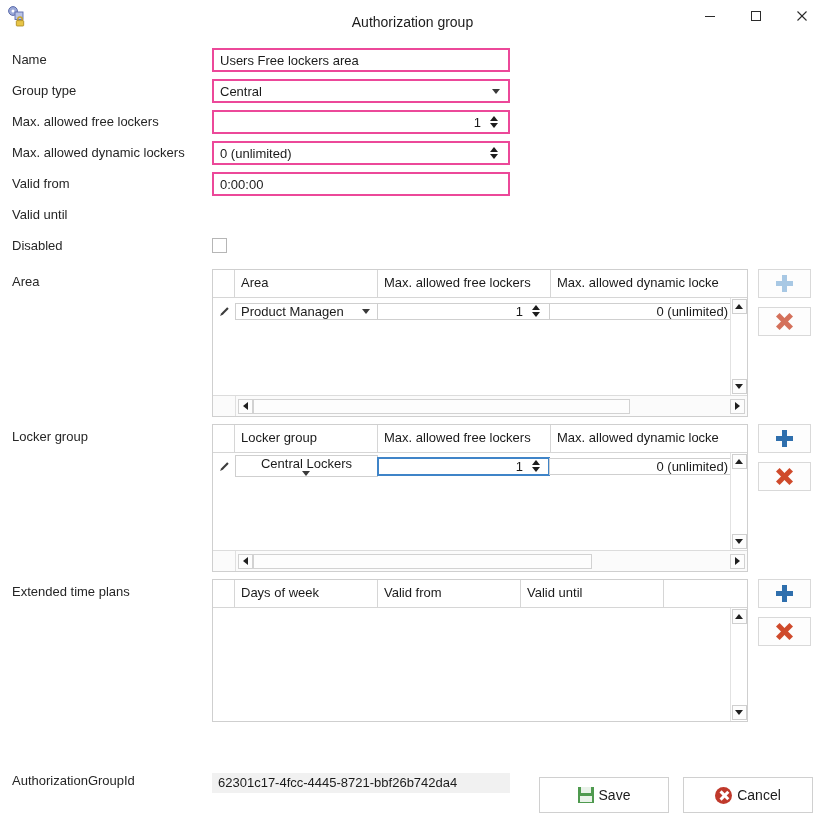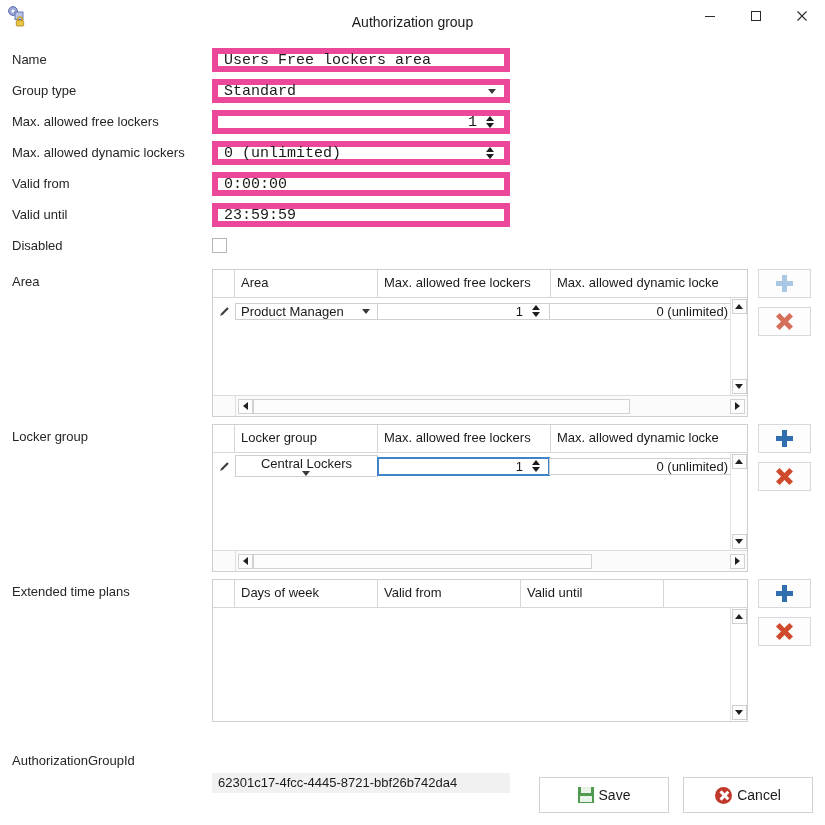--- a/index.html
+++ b/index.html
@@ -72,28 +72,27 @@
     font-size: 13px;
     color: #262626;
     line-height: 24px;
   }
   .label.top { line-height: 20px; padding-top: 3px; }
 
   .field {
     width: 298px;
     height: 24px;
     box-sizing: border-box;
-    border: 6px solid #ec4899;
+    border: 2px solid #ec4899;
     background: #ffffff;
     display: flex;
     align-items: center;
     padding: 0 6px;
-    font-size: 15px;
+    font-size: 13px;
     color: #1b1b1b;
-    font-family: Liberation Mono, monospace;
   }
   .field.combo { padding-right: 2px; }
   .field .val { flex: 1 1 auto; overflow: hidden; white-space: nowrap; }
   .field .val.right { text-align: right; }
 
   .caret {
     width: 0; height: 0;
     border-left: 4px solid transparent;
     border-right: 4px solid transparent;
     border-top: 5px solid #3a3a3a;
@@ -290,21 +289,21 @@
     position: absolute;
     left: 6px; top: -1px;
     width: 5px; height: 19px;
     background: #cf4a2b;
   }
   .xmark::before { transform: rotate(45deg); }
   .xmark::after  { transform: rotate(-45deg); }
   .xmark.dim::before, .xmark.dim::after { background: #d4705a; }
 
   
-  .guid-row { display: flex; align-items: center; margin-top: 4px; }
+  .guid-row { display: flex; align-items: flex-end; margin-top: 4px; }
   .guid-val {
     width: 298px;
     height: 20px;
     box-sizing: border-box;
     background: #f1f1f1;
     padding: 0 6px;
     line-height: 20px;
     font-size: 13px;
     color: #1b1b1b;
     margin-top: 44px;
@@ -405,21 +404,21 @@
   <div class="row" style="margin-top:17px;">
     <div class="label">Name</div>
     <div class="field">
       <span class="val">Users Free lockers area</span>
     </div>
   </div>
 
   <div class="row">
     <div class="label">Group type</div>
     <div class="field combo">
-      <span class="val">Standard</span>
+      <span class="val">Central</span>
       <span class="caret"></span>
     </div>
   </div>
 
   <div class="row">
     <div class="label">Max. allowed free lockers</div>
     <div class="field">
       <span class="val right">1</span>
       <span class="spin">
           <span class="up"></span>
@@ -441,23 +440,20 @@
 
   <div class="row">
     <div class="label">Valid from</div>
     <div class="field">
       <span class="val">0:00:00</span>
     </div>
   </div>
 
   <div class="row">
     <div class="label">Valid until</div>
-    <div class="field">
-      <span class="val">23:59:59</span>
-    </div>
   </div>
 
   <div class="row" style="margin-bottom:11px;">
     <div class="label">Disabled</div>
     <div class="checkbox"></div>
   </div>
 
   <div class="gridrow">
     <div class="label top">Area</div>
     <div class="grid">

